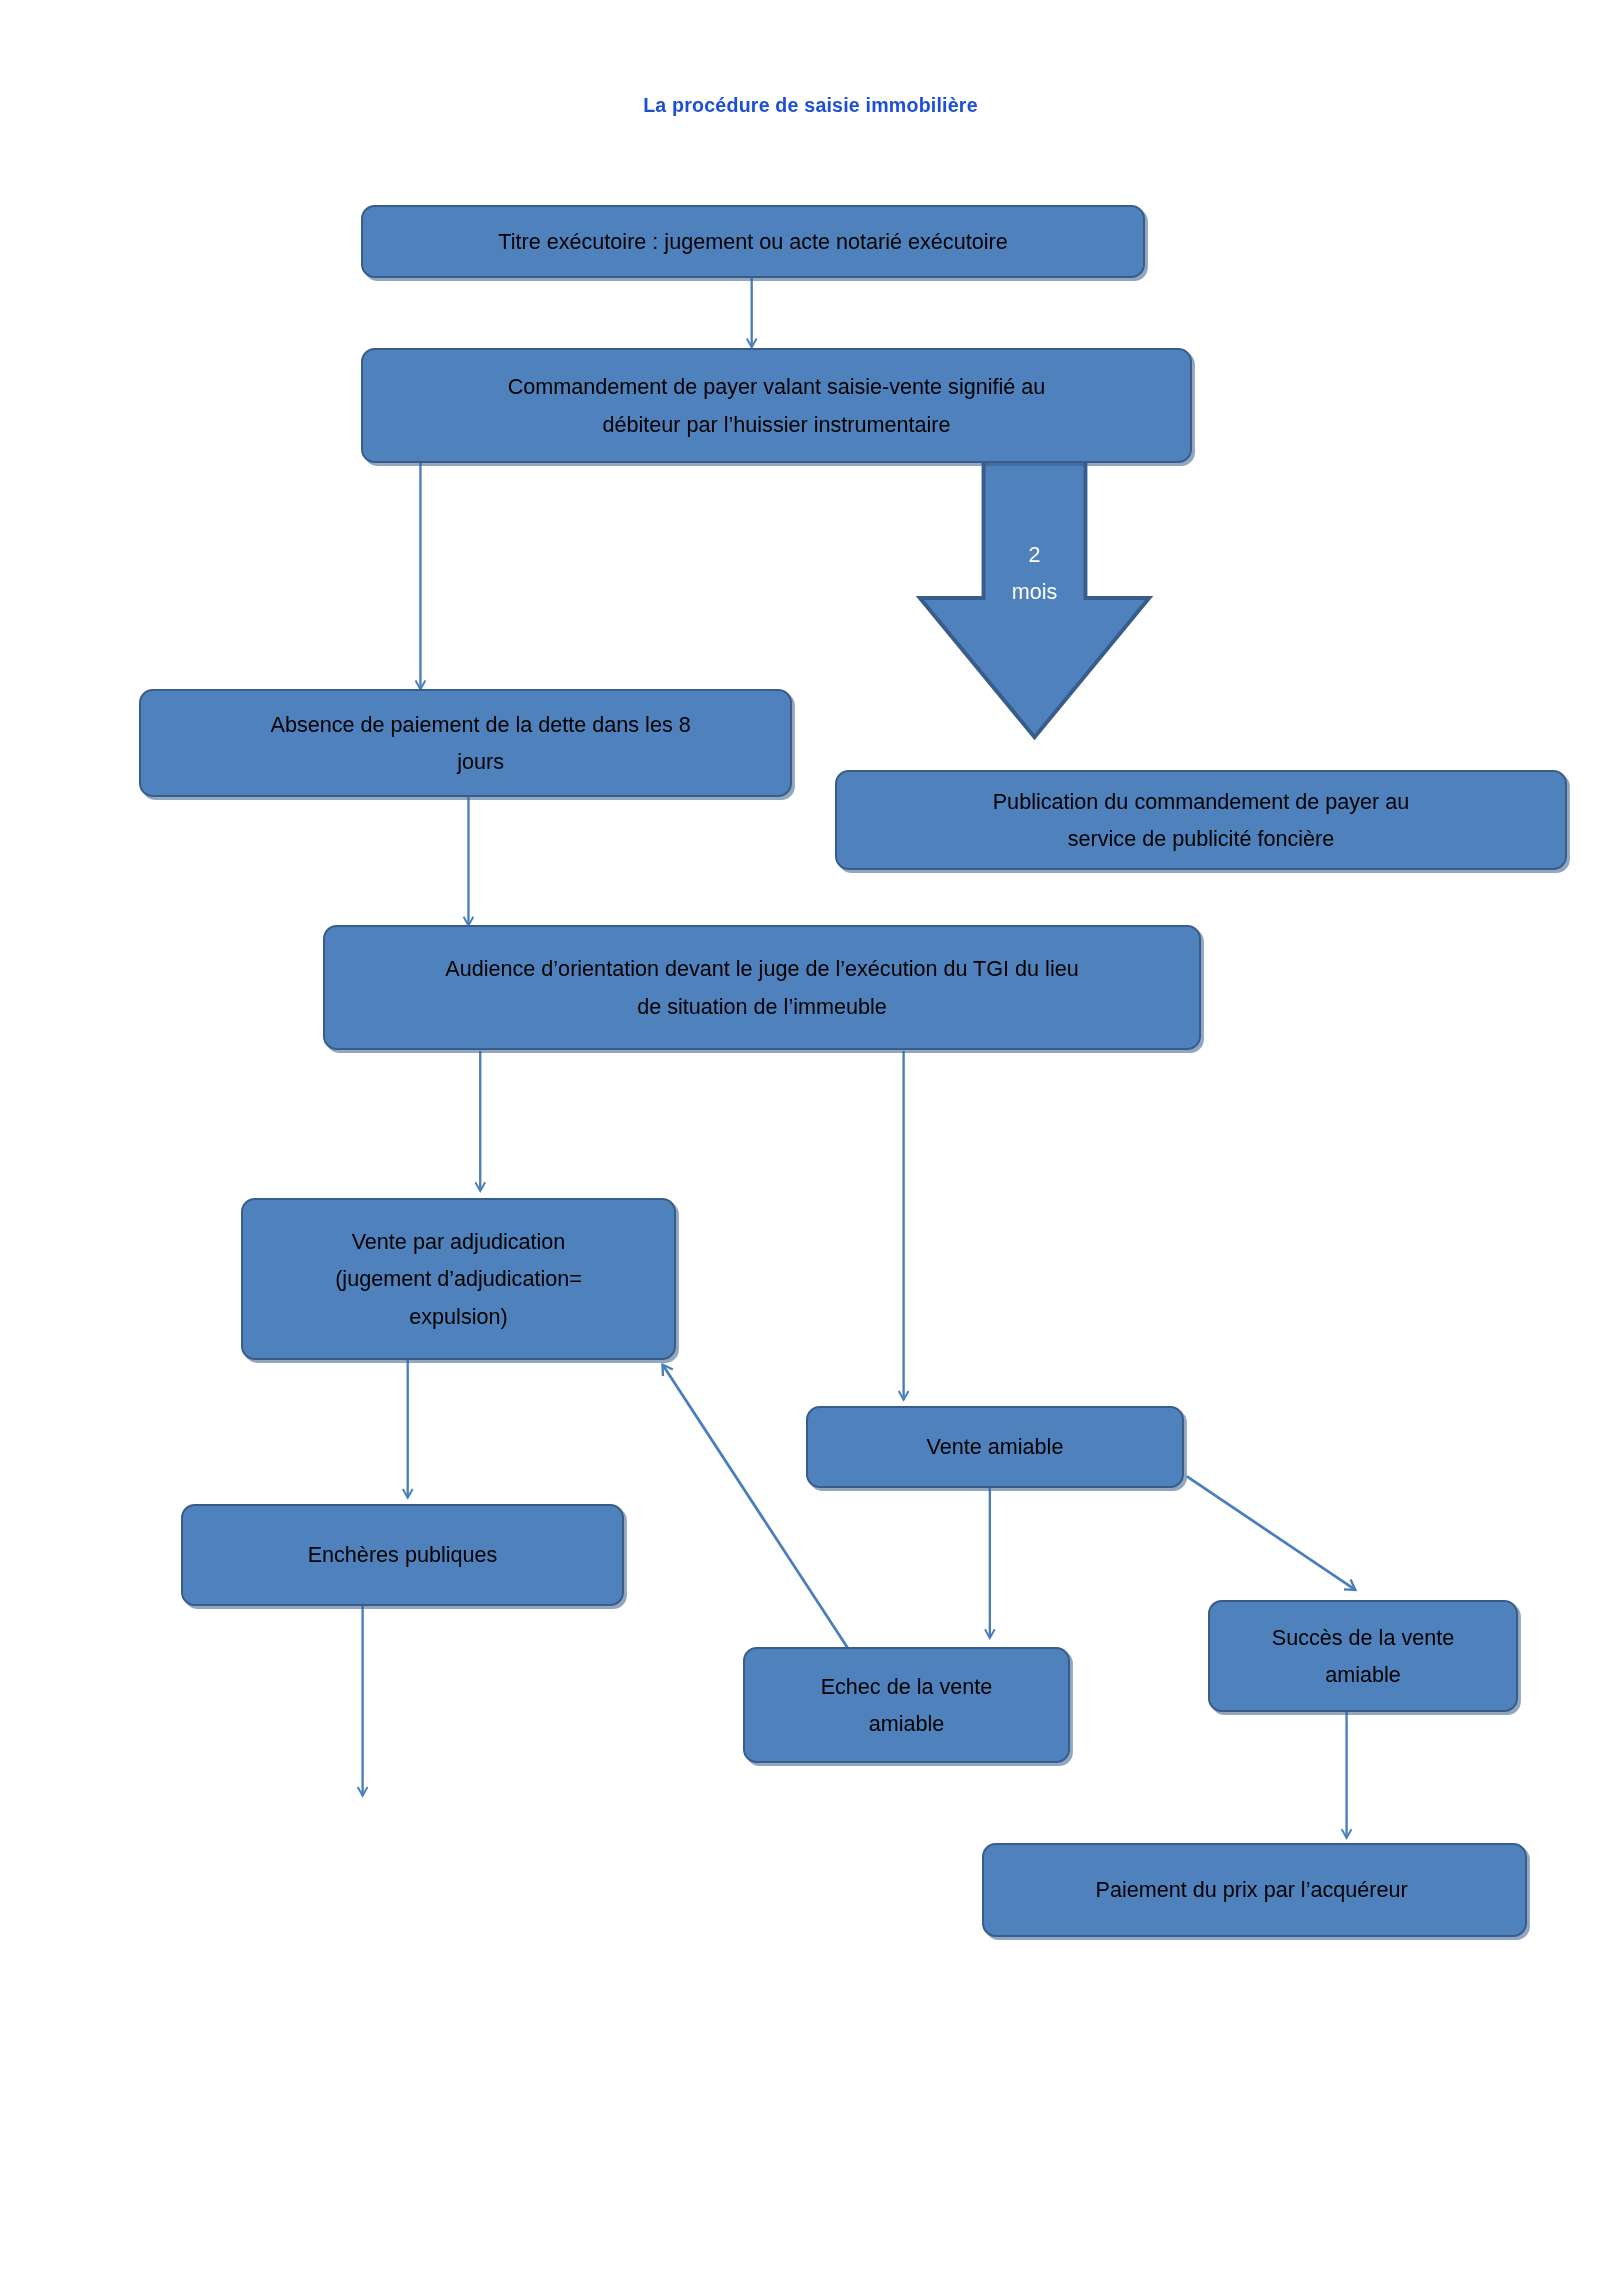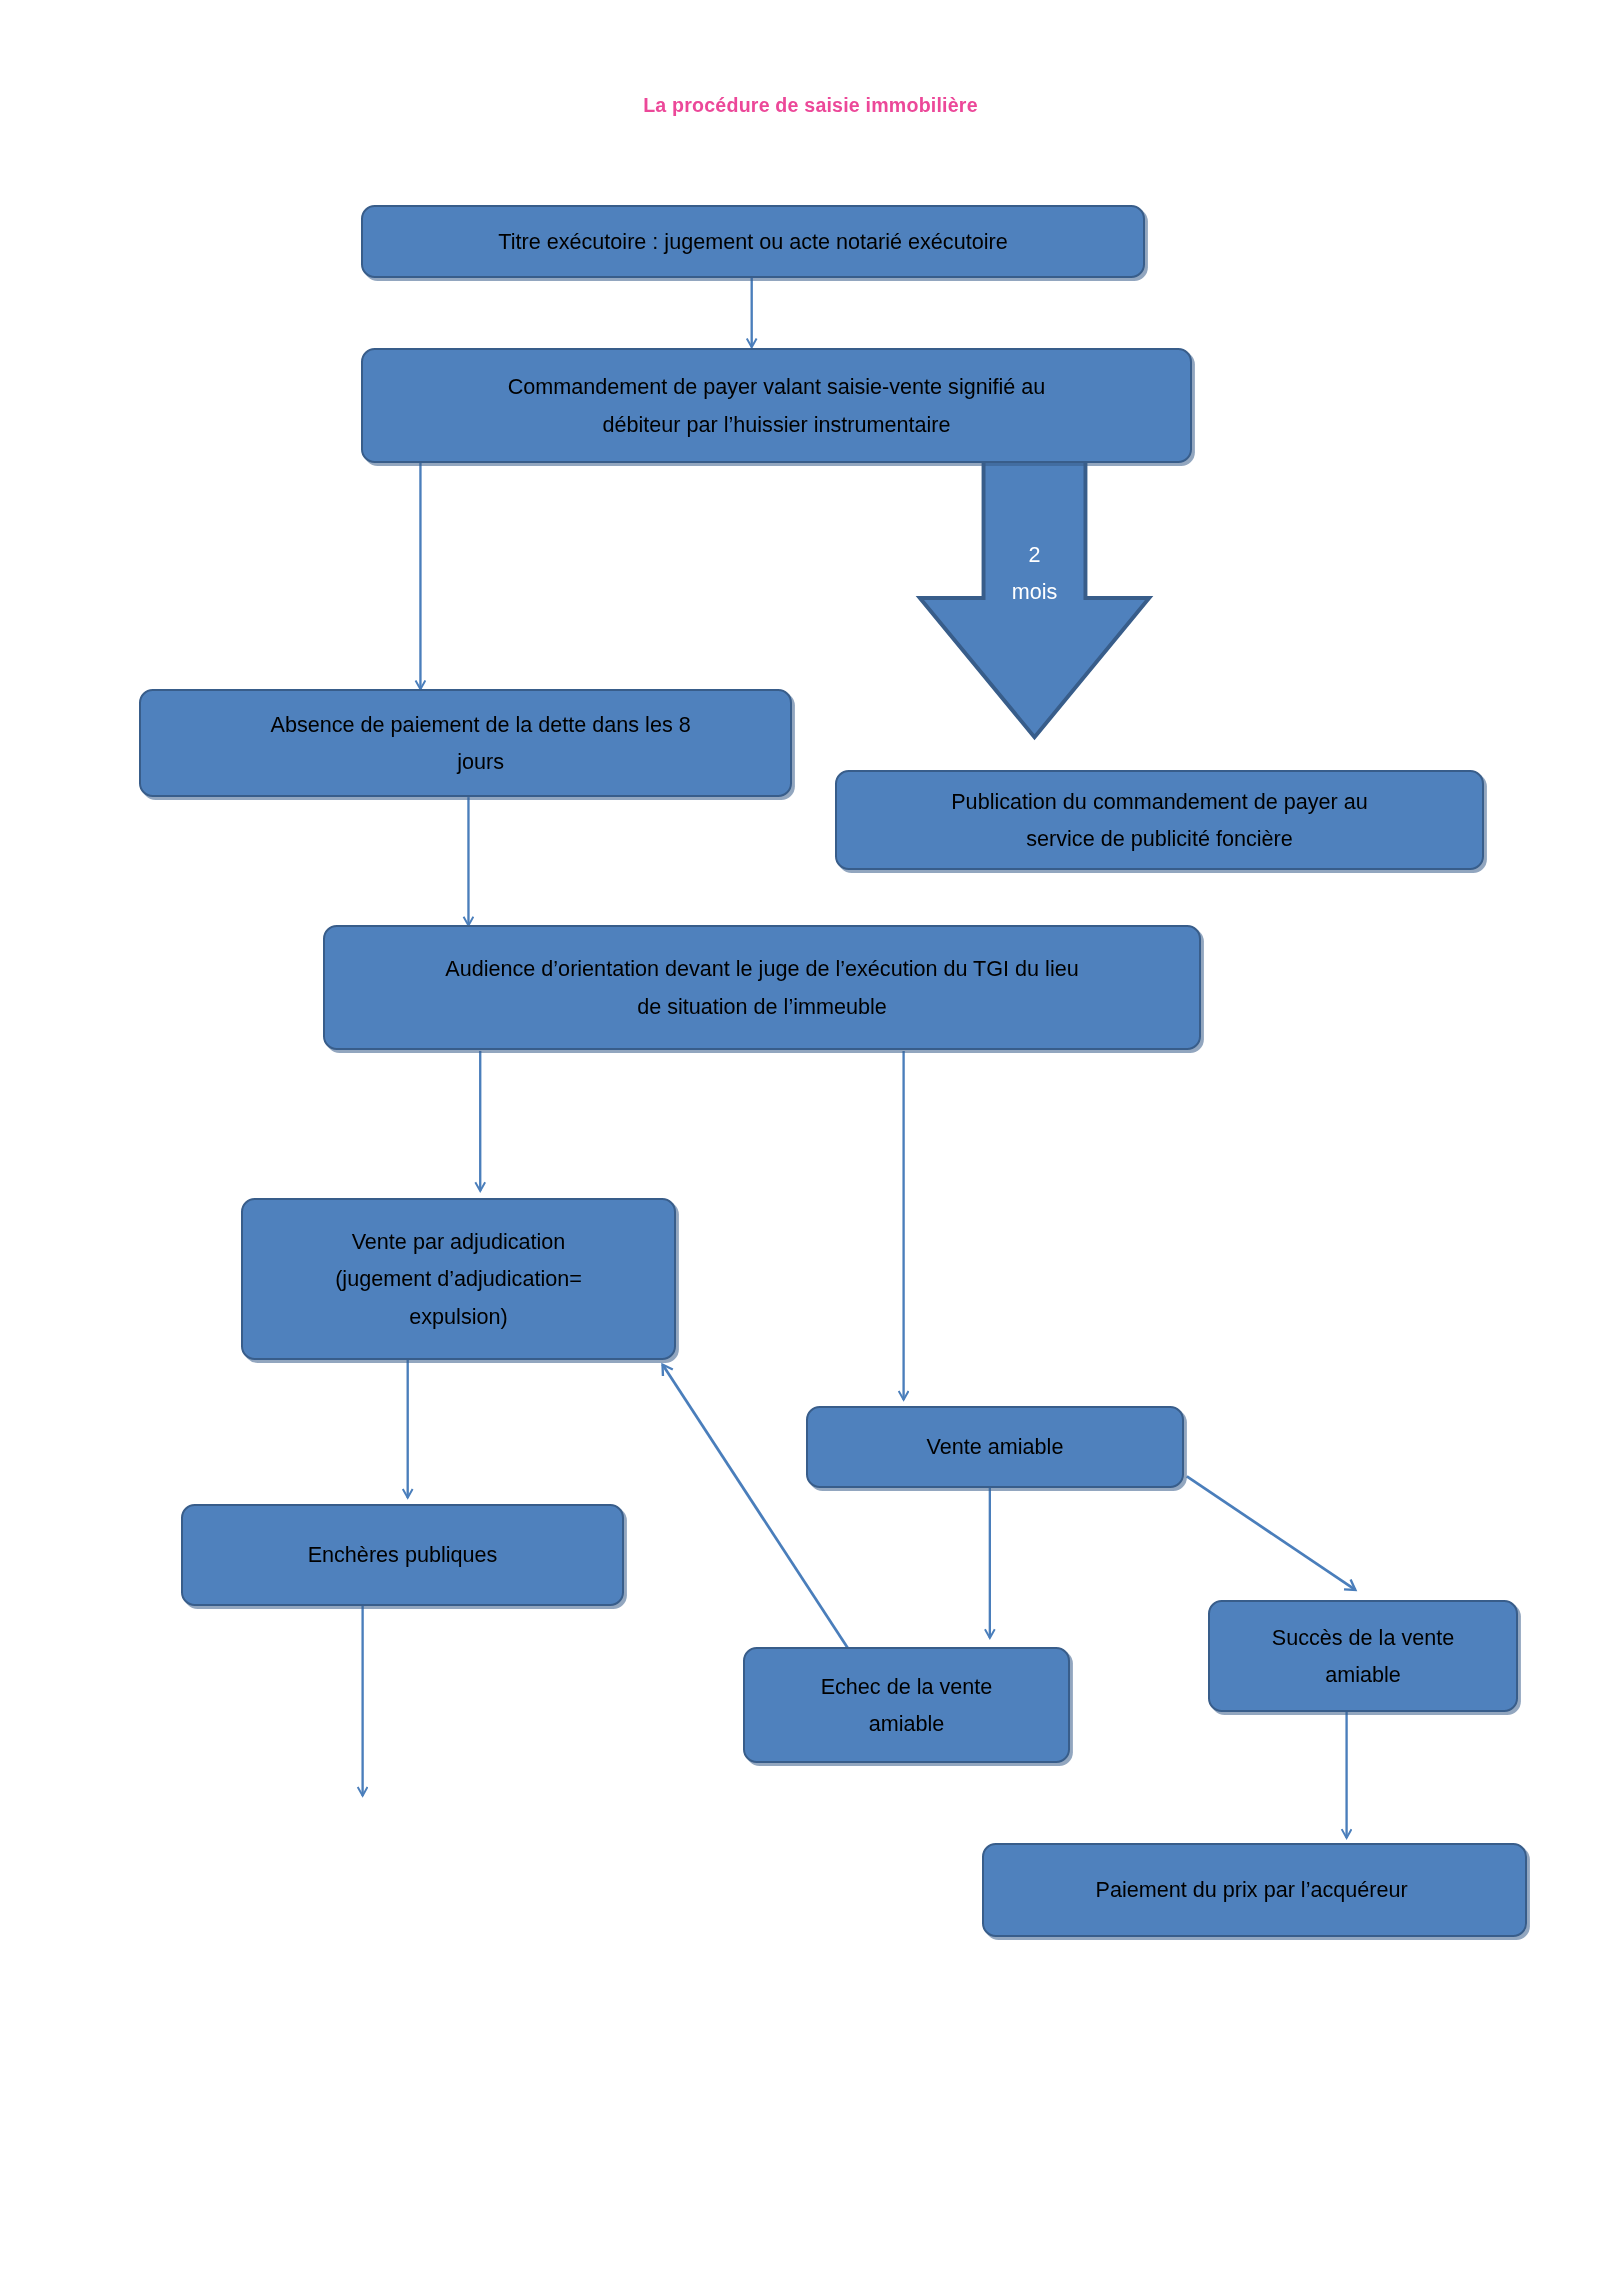--- a/index.html
+++ b/index.html
@@ -25,21 +25,21 @@
     height: 2293px;
   }
   .chart-title {
     position: absolute;
     left: 0;
     top: 94px;
     width: 1621px;
     text-align: center;
     font-size: 19.6px;
     font-weight: bold;
-    color: #ec4899;
+    color: #1d4ed8;
     letter-spacing: 0.2px;
   }
   .node {
     position: absolute;
     box-sizing: border-box;
     display: flex;
     align-items: center;
     justify-content: center;
     text-align: center;
     color: #000000;
@@ -131,21 +131,21 @@
   <div class="node" style="left:361px; top:348px; width:831px; height:115px;">
     <span class="label">Commandement de payer valant saisie-vente  signifié au
 débiteur par l’huissier instrumentaire</span>
   </div>
 
   <div class="node" style="left:139px; top:689px; width:653px; height:108px;padding-left:44px;">
     <span class="label">Absence de paiement de la dette dans les 8
 jours</span>
   </div>
 
-  <div class="node" style="left:835px; top:770px; width:649px; height:100px;">
+  <div class="node" style="left:835px; top:770px; width:732px; height:100px;">
     <span class="label">Publication du commandement de payer au
 service de publicité foncière</span>
   </div>
 
   <div class="node" style="left:323px; top:925px; width:878px; height:125px;justify-content:center;">
     <span class="label">Audience d’orientation devant le juge de l’exécution du TGI du lieu
 de situation de l’immeuble</span>
   </div>
 
 

